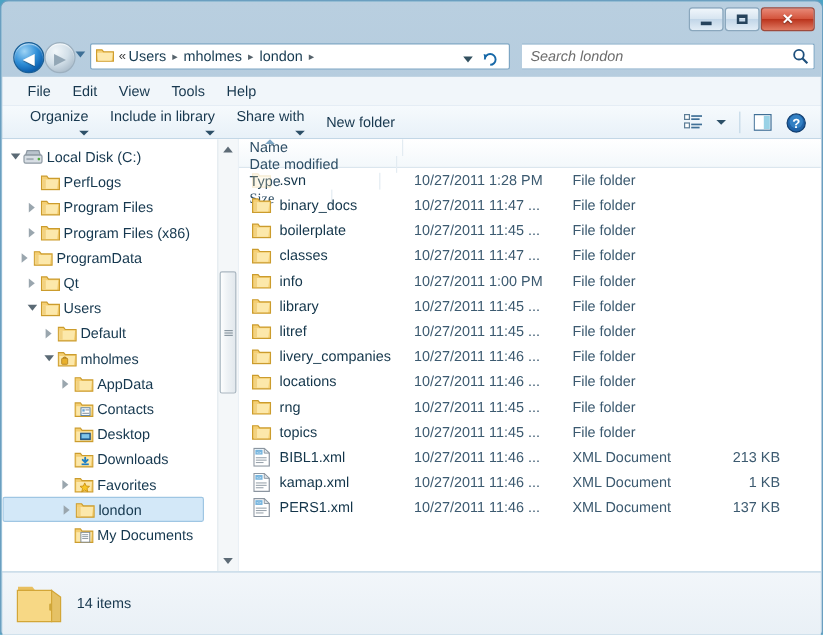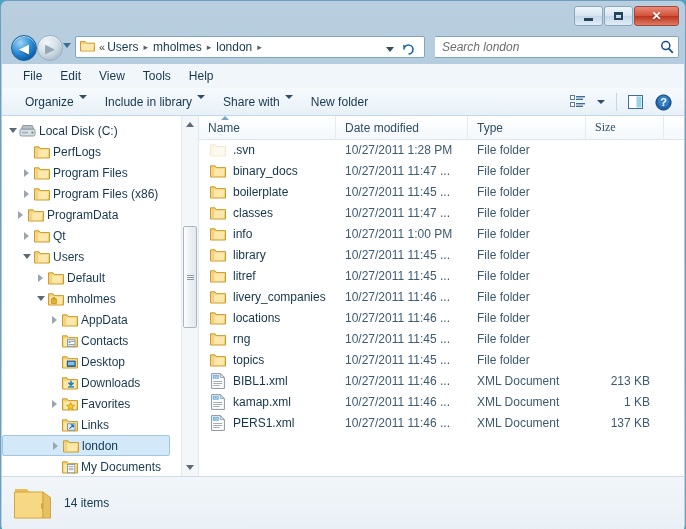--- a/index.html
+++ b/index.html
@@ -94,22 +94,22 @@
   #menubar{position:absolute;left:1px;top:63px;width:682px;height:24px;
     background:#f1f6fa;display:flex;align-items:center;padding-left:12px;
     box-sizing:border-box;}
   .menuitem{padding:3px 9px;color:#17374e;font-size:12px;cursor:pointer;border-radius:2px;}
 
   
   #toolbar{position:absolute;left:1px;top:87px;width:682px;height:28px;
     background:linear-gradient(180deg,#f6fafd 0%,#e8f1f8 100%);
     border-bottom:1px solid #c3d7e6;
     display:flex;align-items:center;padding-left:14px;box-sizing:border-box;}
-  .tbitem{display:flex;align-items:flex-start;gap:5px;padding:4px 9px;
-    color:#17374e;font-size:12px;cursor:pointer;border-radius:2px;white-space:nowrap;}
+  .tbitem{display:flex;align-items:flex-end;gap:5px;padding:4px 9px;
+    color:#17374e;font-size:12px;cursor:pointer;border-radius:2px;white-space:nowrap;flex-direction:column;}
   .caret{width:0;height:0;border-left:4px solid transparent;border-right:4px solid transparent;
     border-top:4px solid #2c4f67;}
   #tbright{position:absolute;right:8px;top:0;height:28px;display:flex;align-items:center;gap:3px;}
   .tbicon{display:flex;align-items:center;justify-content:center;cursor:pointer;
     padding:3px 4px;border-radius:2px;}
   .tbsep{width:1px;height:18px;background:#c3d7e6;margin:0 4px;}
 
   
   #content{position:absolute;left:1px;top:115px;width:682px;height:360px;
     background:#ffffff;display:flex;}
@@ -139,21 +139,21 @@
   #navthumb{position:absolute;left:1px;top:110px;width:14px;height:102px;
     box-sizing:border-box;border:1px solid #a9b6c0;border-radius:2px;
     background:linear-gradient(90deg,#fdfefe 0%,#eef2f5 45%,#e2e8ed 100%);
     cursor:pointer;display:flex;align-items:center;justify-content:center;}
   .gripline{width:7px;height:1px;background:#8c99a3;margin:1px 0;}
 
   
   #filepane{flex:1;position:relative;background:#ffffff;overflow:hidden;}
   #colhead{display:flex;height:23px;
     background:linear-gradient(180deg,#ffffff 0%,#f3f8fb 100%);
-    border-bottom:1px solid #dbe6ee;}
+    border-bottom:1px solid #dbe6ee;flex-direction:column;}
   .colcell{position:relative;display:flex;align-items:center;
     font-size:12px;color:#2f4f66;padding-left:9px;box-sizing:border-box;
     border-right:1px solid #e3ecf2;cursor:pointer;}
   .colcell.size{justify-content:flex-start;font-family:Liberation Serif, serif;}
   #sortmark{position:absolute;left:22px;top:0;width:0;height:0;
     border-left:4px solid transparent;border-right:4px solid transparent;
     border-top:4px solid #7ba4c3;transform:rotate(180deg);}
   #rows{position:absolute;left:0;top:23px;right:0;bottom:0;}
   .frow{display:flex;align-items:center;height:21px;font-size:12px;color:#13354a;cursor:default;}
   .cname{display:flex;align-items:center;padding-left:9px;box-sizing:border-box;}
@@ -466,32 +466,20 @@
             </span>
             <span class="tico">
               <svg width="16" height="14" viewBox="0 0 16 14">
                 <path d="M0.5 1.8 L5 1.8 L6.4 3.6 L15.5 3.6 L15.5 13 L0.5 13 Z" fill="#f5cf73" stroke="#cb9c2d"></path>
     <path d="M1.6 4.6 L14.6 4.6 L13.6 12.2 L1.6 12.2 Z" fill="#fce8ab"></path>
                 <path d="M8.6 5.4 L9.8 8 L12.6 8.3 L10.5 10.1 L11.2 12.8 L8.6 11.4 L6.1 12.8 L6.8 10.1 L4.7 8.3 L7.5 8Z" fill="#f7c627" stroke="#c68d12" stroke-width="0.7"></path>
               </svg>
             </span>
             <span>Favorites</span>
           </div>
-          <div class="tnode" style="padding-left: 46px;">
-            <span class="twist"></span>
-            <span class="tico">
-              <svg width="16" height="14" viewBox="0 0 16 14">
-                <path d="M0.5 1.8 L5 1.8 L6.4 3.6 L15.5 3.6 L15.5 13 L0.5 13 Z" fill="#f5cf73" stroke="#cb9c2d"></path>
-    <path d="M1.6 4.6 L14.6 4.6 L13.6 12.2 L1.6 12.2 Z" fill="#fce8ab"></path>
-                <rect x="5.6" y="5.8" width="7.4" height="6.4" fill="#e9f2fa" stroke="#5b82a6" stroke-width="0.8"></rect>
-        <path d="M7.4 10.6 L11.4 6.9 M11.4 6.9 L8.8 6.9 M11.4 6.9 L11.4 9.4" stroke="#1f6fb0" stroke-width="1.2" fill="none"></path>
-              </svg>
-            </span>
-            <span>Links</span>
-          </div>
           <div class="tnode selected" style="padding-left: 46px; width: 168px;">
             <span class="twist">
               <span class="tri-c"></span>
             </span>
             <span class="tico">
               <svg width="16" height="14" viewBox="0 0 16 14" opacity="1">
     <path d="M0.5 1.8 L5 1.8 L6.4 3.6 L15.5 3.6 L15.5 13 L0.5 13 Z" fill="#f5cf73" stroke="#cb9c2d" stroke-width="1"></path>
     <path d="M1.6 4.6 L14.6 4.6 L13.6 12.2 L1.6 12.2 Z" fill="#fce8ab"></path>
     <path d="M1.6 4.6 L4.2 4.6 L4.2 12.2 L1.6 12.2 Z" fill="#f2d281"></path>
   </svg>

